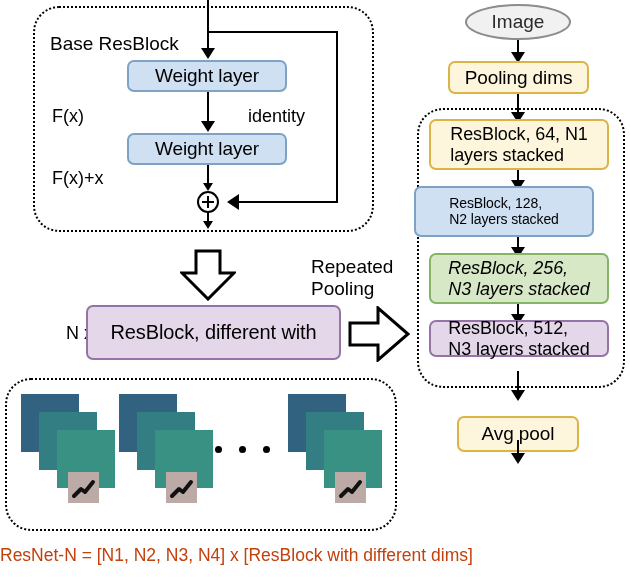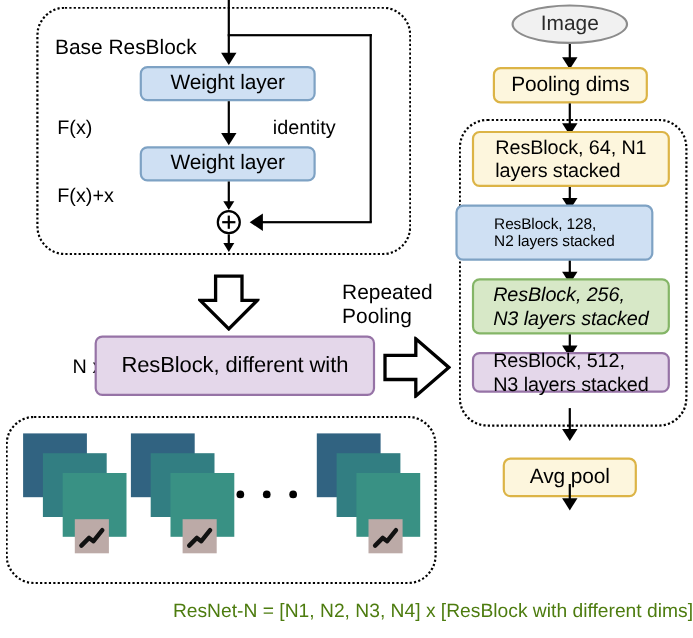--- a/index.html
+++ b/index.html
@@ -136,22 +136,22 @@
   }
   .ellipsis-dots i {
     display: block;
     width: 7px; height: 7px;
     border-radius: 50%;
     background: #000;
   }
 
   .caption {
     position: absolute;
-    text-align: right;
-    color: #4d7c0f;
+    text-align: left;
+    color: #c2410c;
     white-space: pre;
   }
 </style>
 </head>
 <body>
 
 <div id="root">
 
   <div class="dotted-panel" style="left:33px; top:6px; width:341px; height:226px;"></div>
 

